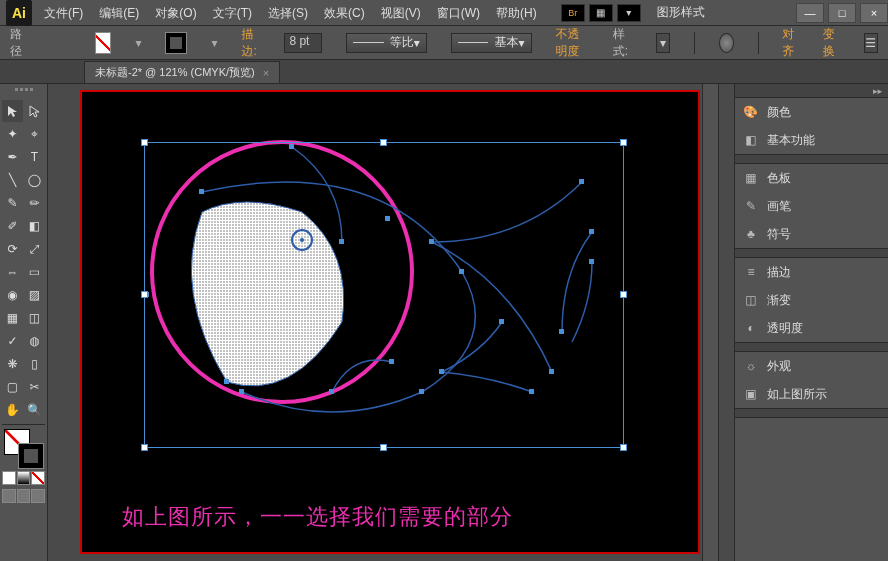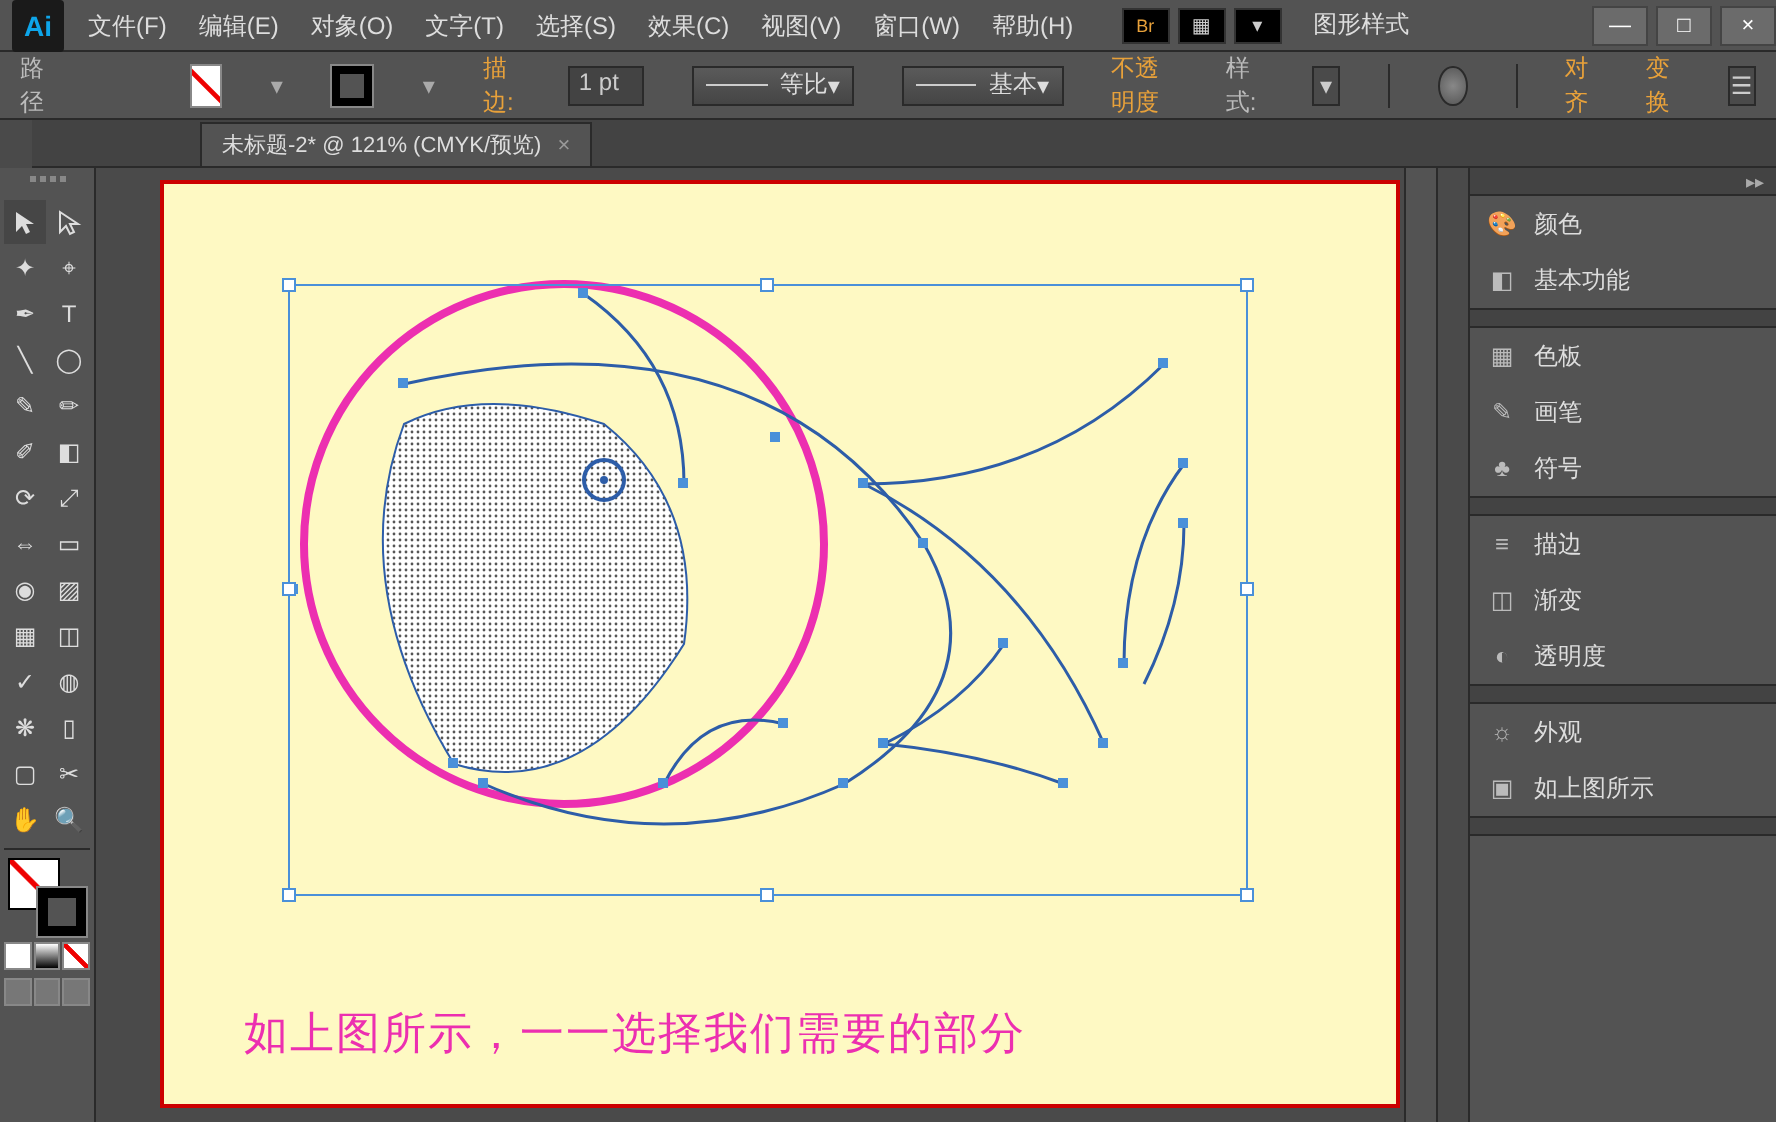--- a/index.html
+++ b/index.html
@@ -1,40 +1,40 @@
 <!DOCTYPE html>
 <html><head>
 <meta charset="utf-8">
 <style>
 * { margin: 0; padding: 0; box-sizing: border-box; user-select: none; }
 body { width: 888px; height: 561px; background: #4a4a4a; font-family: "Microsoft YaHei", sans-serif; font-size: 12px; color: #ccc; overflow: hidden; position: relative; }
 
 
 .titlebar { height: 26px; background: #535353; display: flex; align-items: center; border-bottom: 1px solid #2a2a2a; }
-.app-icon { width: 26px; height: 26px; background: #1a1a1a; margin: 0 4px 0 6px; color: #0ea5e9; font-weight: bold; font-size: 14px; display: flex; align-items: center; justify-content: center; border-radius: 2px; }
+.app-icon { width: 26px; height: 26px; background: #1a1a1a; margin: 0 4px 0 6px; color: #fde047; font-weight: bold; font-size: 14px; display: flex; align-items: center; justify-content: center; border-radius: 2px; }
 .menu { display: flex; align-items: center; }
 .menu-item { padding: 0 8px; line-height: 26px; color: #ddd; cursor: default; }
 .menu-spacer { flex: 1; }
 .tb-btn { width: 24px; height: 18px; background: #000000; margin: 0 2px; border: 1px solid #333; display: flex; align-items: center; justify-content: center; font-size: 10px; }
 .workspace-label { padding: 0 14px; color: #ddd; }
 .win-controls { display: flex; margin-left: auto; }
 .win-btn { width: 28px; height: 20px; background: #6b6b6b; margin-left: 4px; display: flex; align-items: center; justify-content: center; color: #fff; font-size: 11px; border:1px solid #444; }
 
 
 .controlbar { height: 34px; background: #535353; display: flex; align-items: center; padding: 0 10px; gap: 24px; border-bottom: 1px solid #2a2a2a; }
 .ctrl-swatch { width: 22px; height: 22px; border: 1px solid #888; display: inline-block; }
 .ctrl-label { color: #bbb; }
 .ctrl-label.orange { color: #e8a13a; }
 .ctrl-input { width: 50px; height: 20px; background: #434343; border: 1px solid #2a2a2a; color: #ccc; padding: 0 4px; }
 .ctrl-long { width: 110px; height: 20px; background: linear-gradient(#5a5a5a,#454545); border: 1px solid #2a2a2a; display: flex; align-items: center; justify-content: flex-end; padding: 0 6px; color: #ddd; }
 .ctrl-mini { width: 20px; height: 20px; background: #4a4a4a; border: 1px solid #2a2a2a; display:flex; align-items:center; justify-content:center; }
 .sep { width: 1px; height: 22px; background: #2a2a2a; }
 
 
-.tabbar { height: 24px; background: #434343; display: flex; align-items: flex-end; padding-left: 84px; border-bottom: 1px solid #2a2a2a; margin-left: 16px; }
+.tabbar { height: 24px; background: #434343; display: flex; align-items: flex-end; padding-left: 84px; border-bottom: 1px solid #2a2a2a; }
 .doc-tab { height: 22px; background: #535353; padding: 0 10px; display: flex; align-items: center; gap: 8px; color: #ddd; font-size: 11px; border: 1px solid #2a2a2a; border-bottom: none; }
 .tab-close { color: #999; }
 
 
 .main { position: absolute; top: 84px; left: 0; right: 0; bottom: 0; display: flex; }
 
 
 .tools { width: 48px; background: #535353; border-right: 1px solid #2a2a2a; padding: 4px 2px; }
 .tool-grip { height: 8px; display:flex; justify-content:center; gap:2px; margin-bottom:4px;}
 .tool-grip span{ width:3px;height:3px;background:#888;}
@@ -47,21 +47,21 @@
 .fs-fill::after { content:""; position:absolute; inset:0; background: linear-gradient(45deg, transparent 45%, #e00 47%, #e00 53%, transparent 55%); }
 .fs-stroke { position: absolute; width: 26px; height: 26px; background: #000; border: 1px solid #888; bottom: 0; right: 2px; }
 .fs-stroke::after{ content:""; position:absolute; inset:5px; background:#535353;}
 .mini-row { display:flex; gap:1px; margin-top:2px;}
 .mini-sw { width:14px; height:14px; border:1px solid #888;}
 
 
 .canvas-area { flex: 1; background: #4a4a4a; position: relative; display:flex; }
 .canvas-strip { width: 14px; background:#4a4a4a; }
 .artboard-wrap { flex:1; position:relative; overflow:hidden; }
-.outer-border { position:absolute; top: 6px; left: 18px; width: 620px; height: 464px; border: 2px solid #c00; background:#fef9c3; }
+.outer-border { position:absolute; top: 6px; left: 18px; width: 620px; height: 464px; border: 2px solid #c00; background:#000000; }
 .caption { position:absolute; left: 40px; bottom: 20px; color: #ec2fb0; font-size: 22px; font-weight: 500; letter-spacing: 1px; }
 .sel-box { position:absolute; top: 50px; left: 62px; width: 480px; height: 306px; border: 1px solid #4a90d9; }
 .sel-handle { position:absolute; width:7px; height:7px; background:#fff; border:1px solid #4a90d9;}
 .drawing { position:absolute; inset:0; }
 
 .left-strip { width: 16px; background:#535353; border-left:1px solid #2a2a2a;}
 .vscroll { width: 16px; background: #4a4a4a; border-left: 1px solid #2a2a2a; }
 
 
 .panels { width: 154px; background: #535353; border-left: 1px solid #2a2a2a; }
@@ -106,21 +106,21 @@
   <div style="width:30px;"></div>
   <span class="ctrl-swatch" style="background:#fff; position:relative;">
       <span style="position:absolute;inset:0;background:linear-gradient(45deg,transparent 44%,#e00 46%,#e00 54%,transparent 56%);"></span>
     </span>
   <span style="color:#aaa;">▾</span>
   <span class="ctrl-swatch" style="background:#000;">
       <span style="display:block;margin:4px;width:12px;height:12px;background:#535353;"></span>
     </span>
   <span style="color:#aaa;">▾</span>
   <span class="ctrl-label orange">描边:</span>
-  <div class="ctrl-input"><span>1 pt</span></div>
+  <div class="ctrl-input"><span>8 pt</span></div>
   <div class="ctrl-long"><span style="flex:1;border-top:1px solid #ccc;margin-right:6px;"></span><span>等比</span> ▾</div>
   <div class="ctrl-long"><span style="flex:1;border-top:1px solid #ccc;margin-right:6px;"></span><span>基本</span> ▾</div>
   <span class="ctrl-label orange">不透明度</span>
   <span class="ctrl-label">样式:</span>
   <div class="ctrl-mini">▾</div>
   <div class="sep"></div>
   <div class="ctrl-mini" style="border-radius:50%;background:radial-gradient(circle,#888,#555);"></div>
   <div class="sep"></div>
   <span class="ctrl-label orange">对齐</span>
   <span class="ctrl-label orange">变换</span>

